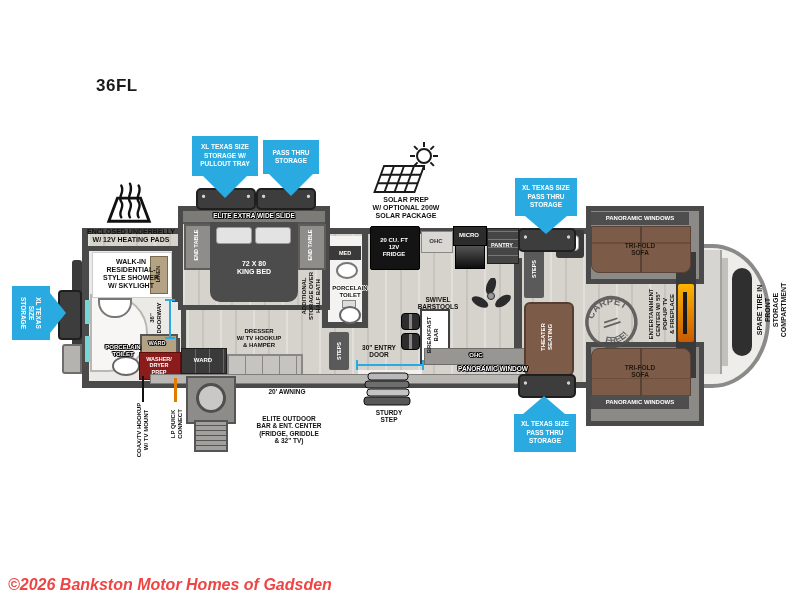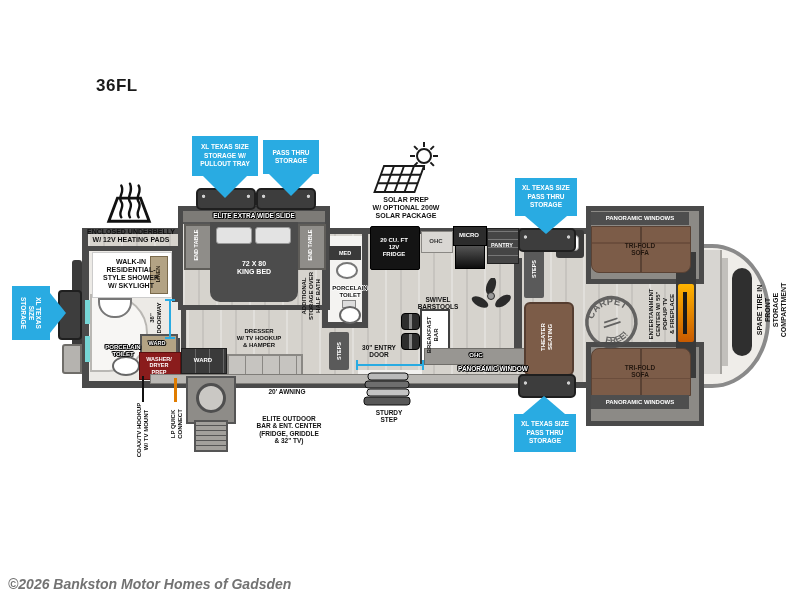--- a/index.html
+++ b/index.html
@@ -24,21 +24,21 @@
   .bin{position:absolute;background:#3d3d3d;border:2px solid #1f1f1f;border-radius:5px;z-index:5;
        background-image:radial-gradient(circle at 10% 35%,#cfcfcf 1.3px,transparent 2px),
                         radial-gradient(circle at 90% 35%,#cfcfcf 1.3px,transparent 2px);}
 </style>
 </head>
 <body>
 
 <div id="canvas">
 
   <div class="abs" style="left:96px;top:76px;font-size:17px;font-weight:bold;color:#1a1a1a;letter-spacing:.5px;">36FL</div>
-  <div class="abs" style="left:8px;top:576px;font-size:14px;font-weight:bold;font-style:italic;color:#737373;">©2026 Bankston Motor Homes of Gadsden</div>
+  <div class="abs" style="left:8px;top:576px;font-size:16px;font-weight:bold;font-style:italic;color:#ef4444;">©2026 Bankston Motor Homes of Gadsden</div>
 
   <div class="abs floor" style="left:82px;top:228px;width:606px;height:148px;border:6px solid #4a4a4a;z-index:1;"></div>
 
   <div class="abs" style="left:692px;top:244px;width:70px;height:136px;background:#efede9;border:4px solid #8a8a8a;
               border-radius:0 58px 58px 0 / 0 68px 68px 0;z-index:2;"></div>
   <div class="abs" style="left:696px;top:250px;width:24px;height:124px;background:#d7d5d1;border-right:2px solid #a5a39f;z-index:3;"></div>
   <div class="abs" style="left:722px;top:258px;width:6px;height:108px;background:#c2c0bc;z-index:3;"></div>
   <div class="abs" style="left:732px;top:268px;width:20px;height:88px;background:#2f2f2f;border-radius:10px;z-index:3;"></div>
   <div class="lbl v" style="left:772px;top:310px;font-size:7px;">SPARE TIRE IN FRONT
 STORAGE COMPARTMENT</div>

